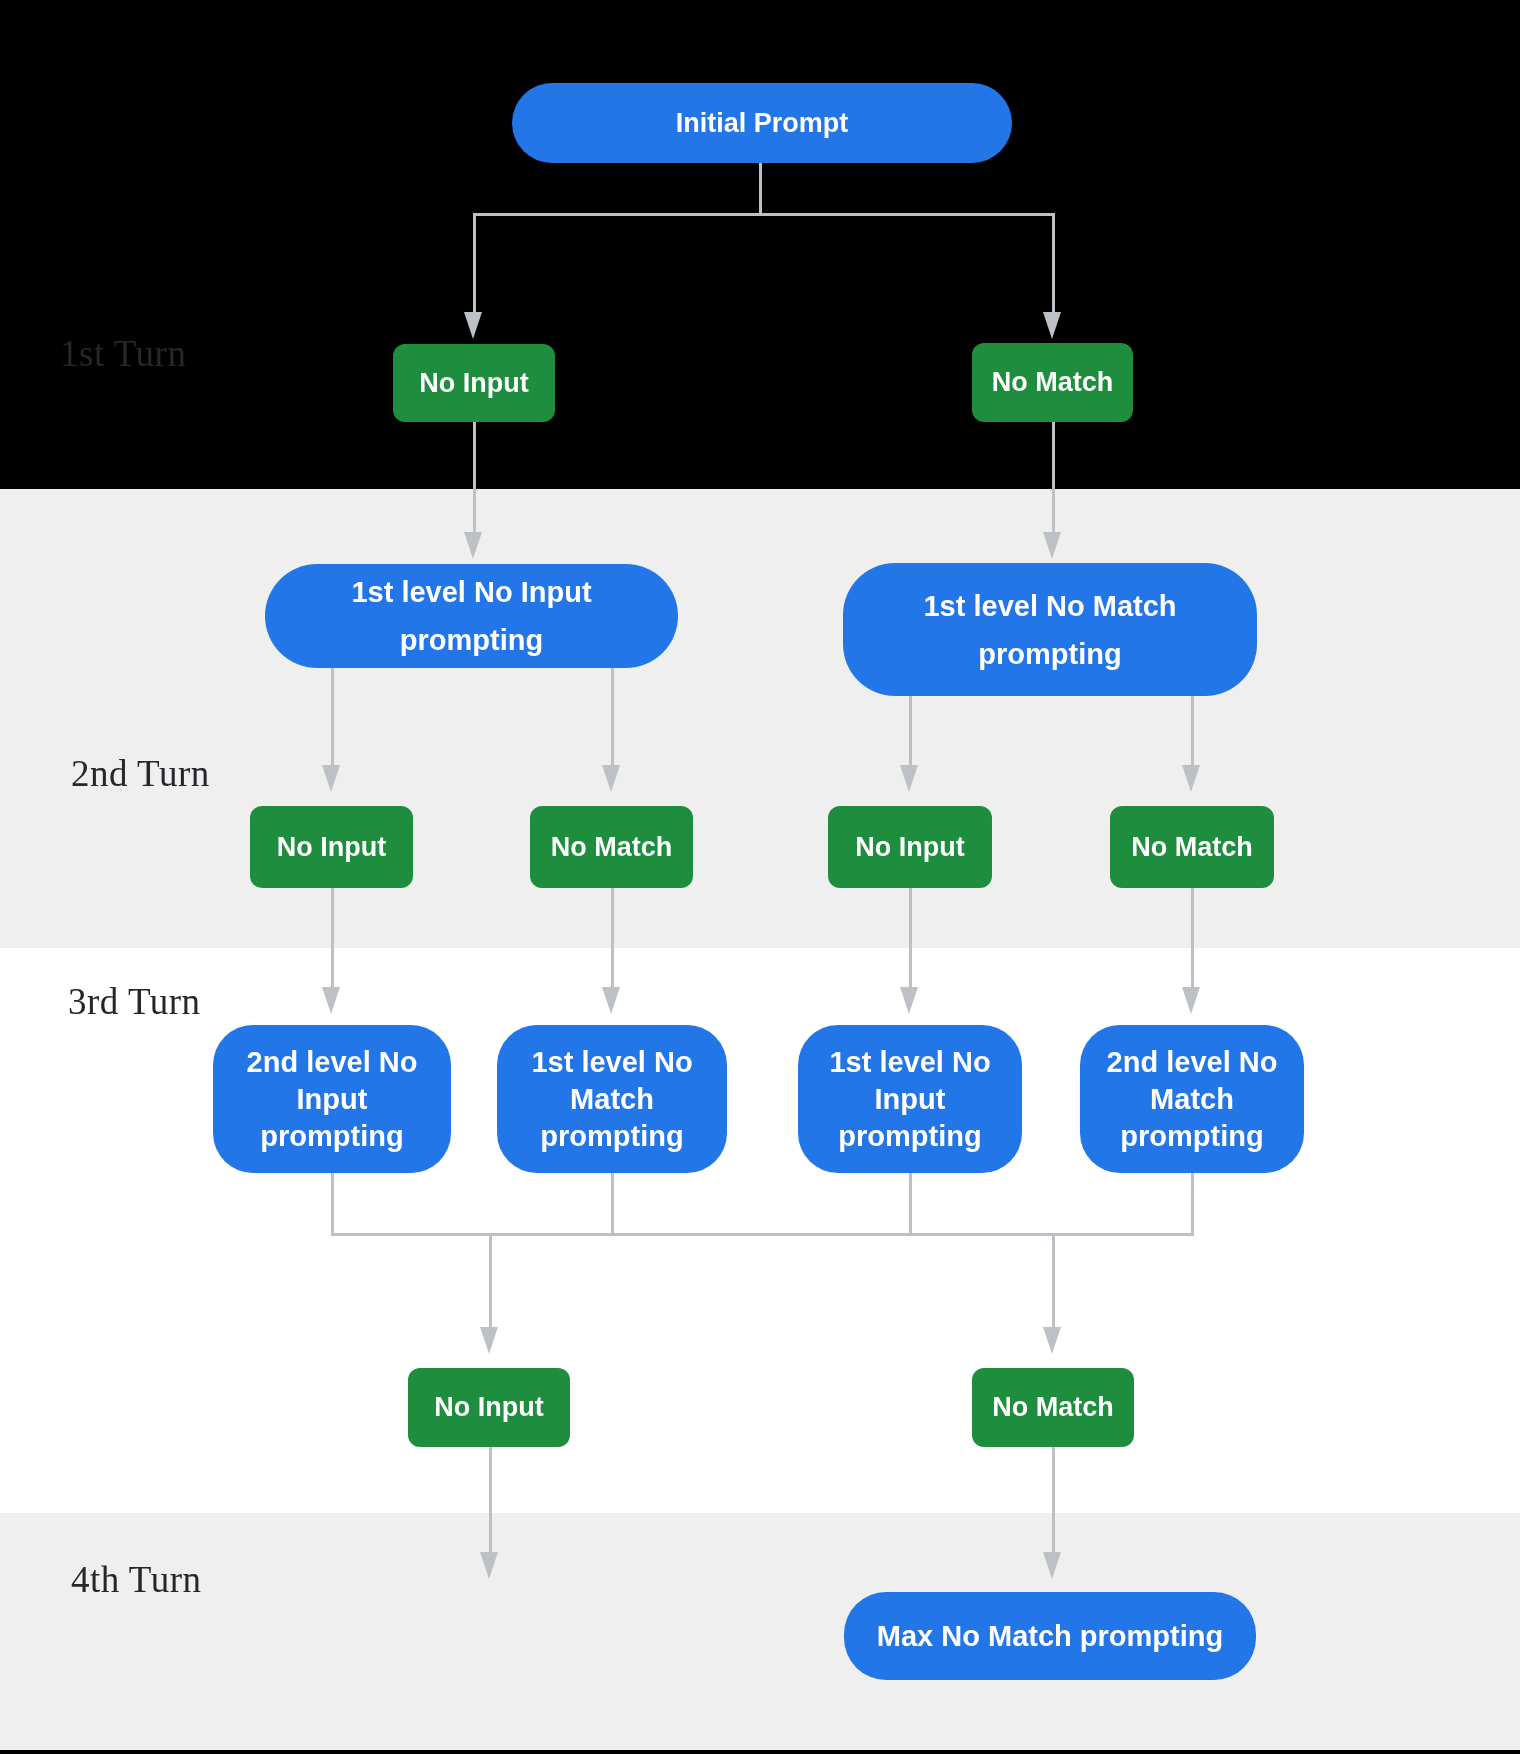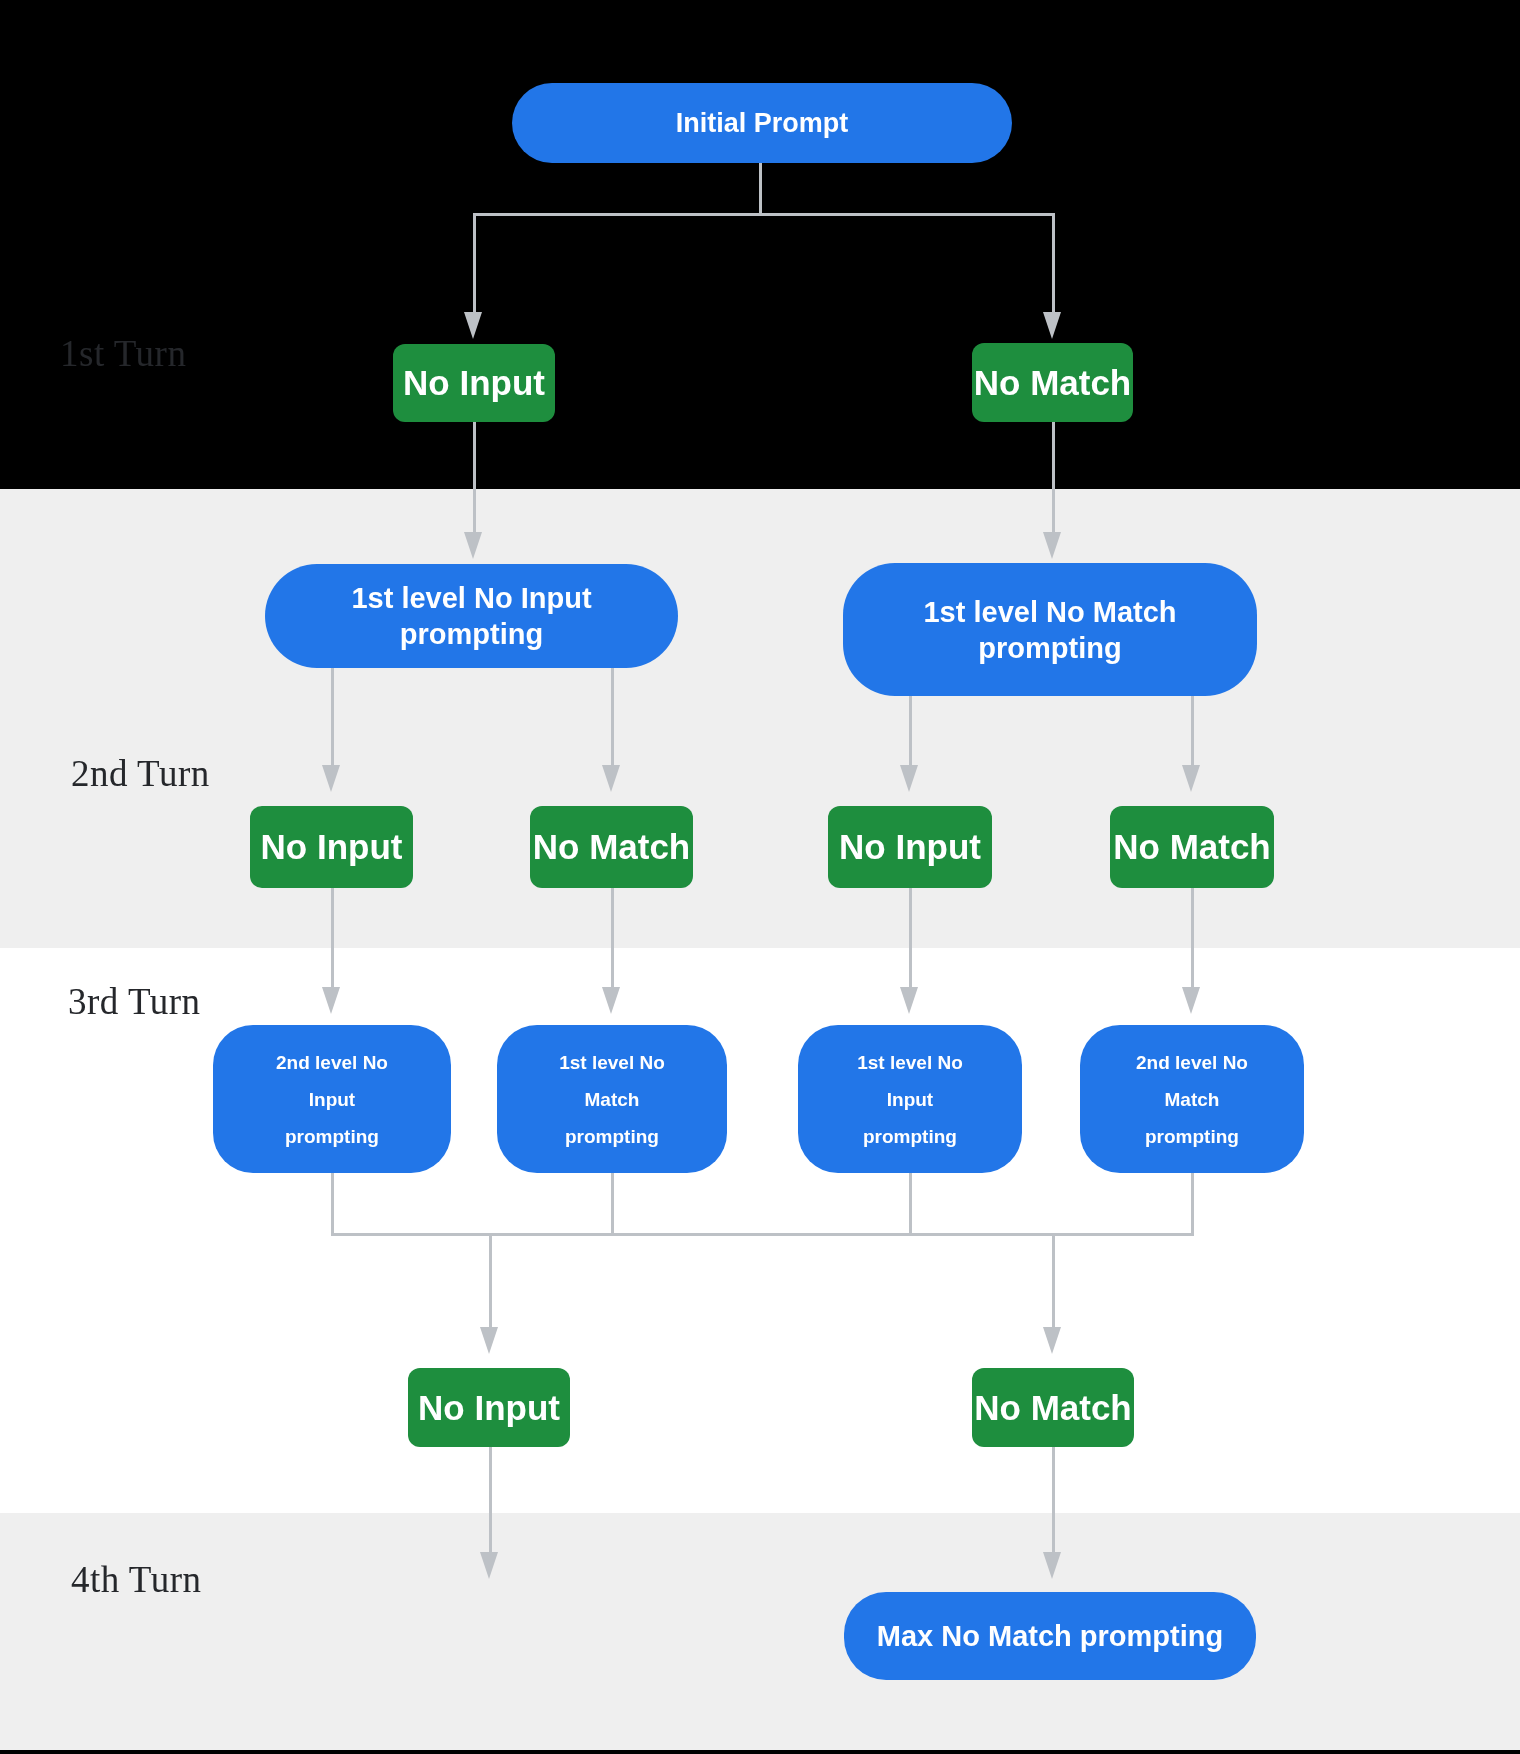--- a/index.html
+++ b/index.html
@@ -16,24 +16,24 @@
     position:absolute; font-size:37px; font-weight:400; letter-spacing:0.5px;
     color: var(--label, #25272B); white-space:nowrap;font-family:Liberation Serif, serif;
   }
 
   .node {
     position:absolute; display:flex; align-items:center; justify-content:center;
     text-align:center; color: var(--node_text, #ffffff); font-weight:700;
     white-space:pre-line; box-sizing:border-box;
   }
   .node.blue  { background: var(--blue, #2276E8); }
-  .node.green { background: var(--green, #1E8E3E); border-radius:12px; font-size:35px; }
+  .node.green { background: var(--green, #1E8E3E); border-radius:12px; font-size:27px; }
   .node.pill-lg  { border-radius:40px; font-size:27px; }
-  .node.rect2    { border-radius:52px; font-size:29px; line-height:36px; }
-  .node.rect3    { border-radius:40px; font-size:19px; line-height:37px; }
+  .node.rect2    { border-radius:52px; font-size:29px; line-height:48px; }
+  .node.rect3    { border-radius:40px; font-size:29px; line-height:37px; }
   .node.pill-max { border-radius:42px; font-size:29px; }
 
   .vl { position:absolute; width:3px;  background: var(--connector, #BDC1C6); }
   .hl { position:absolute; height:3px; background: var(--connector, #BDC1C6); }
   .ah { position:absolute; width:0; height:0;
         border-left:9px solid transparent; border-right:9px solid transparent;
         border-top:27px solid var(--connector, #BDC1C6); }
 </style>
 </head>
 <body>

